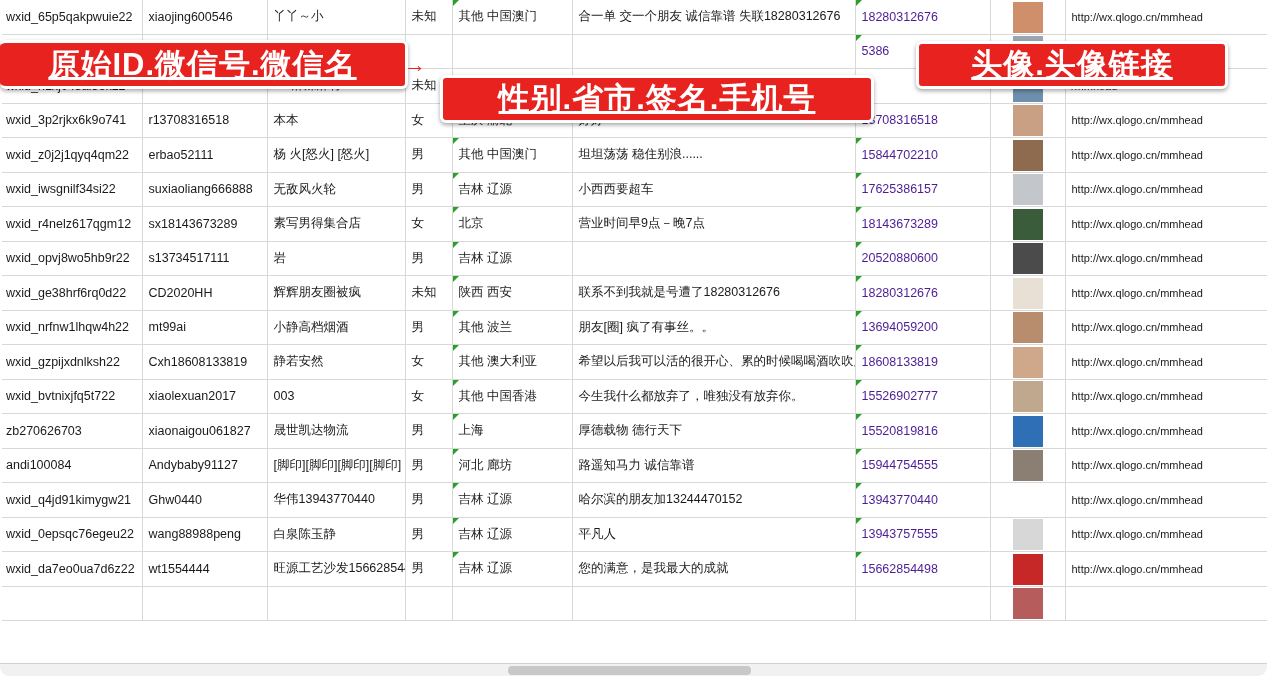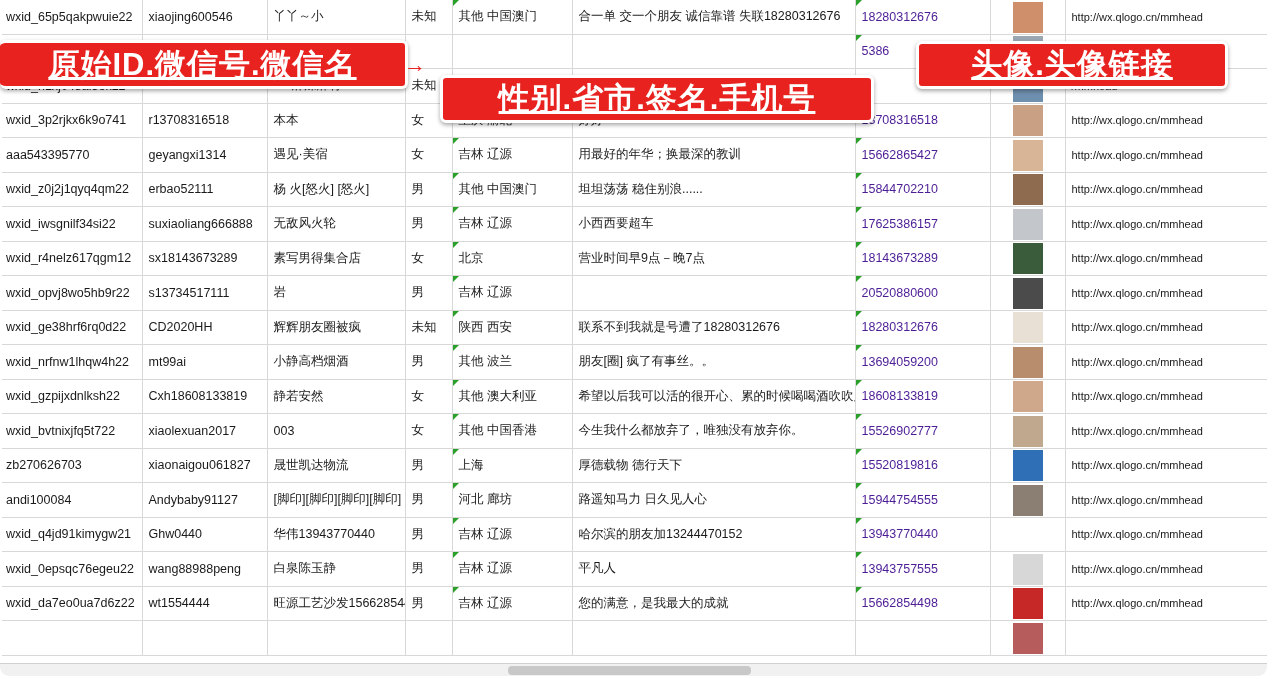--- a/index.html
+++ b/index.html
@@ -198,31 +198,20 @@
           <td class="wxid">r13708316518</td>
           <td class="name">本本</td>
           <td class="gender">女</td>
           <td class="region mark-tl">重庆 渝北</td>
           <td class="sign">好好</td>
           <td class="phone mark-tl">13708316518</td>
           <td class="avatar"><span class="thumb" style="background: rgb(201, 160, 132);"></span></td>
           <td class="url">http://wx.qlogo.cn/mmhead</td>
         </tr>
         <tr>
-          <td class="origid">aaa543395770</td>
-          <td class="wxid">geyangxi1314</td>
-          <td class="name">遇见·美宿</td>
-          <td class="gender">女</td>
-          <td class="region mark-tl">吉林 辽源</td>
-          <td class="sign">用最好的年华；换最深的教训</td>
-          <td class="phone mark-tl">15662865427</td>
-          <td class="avatar"><span class="thumb" style="background: rgb(216, 181, 150);"></span></td>
-          <td class="url">http://wx.qlogo.cn/mmhead</td>
-        </tr>
-        <tr>
           <td class="origid">wxid_z0j2j1qyq4qm22</td>
           <td class="wxid">erbao52111</td>
           <td class="name">杨 火[怒火] [怒火]</td>
           <td class="gender">男</td>
           <td class="region mark-tl">其他 中国澳门</td>
           <td class="sign">坦坦荡荡 稳住别浪......</td>
           <td class="phone mark-tl">15844702210</td>
           <td class="avatar"><span class="thumb" style="background: rgb(142, 107, 79);"></span></td>
           <td class="url">http://wx.qlogo.cn/mmhead</td>
         </tr>
@@ -313,21 +302,21 @@
           <td class="phone mark-tl">15520819816</td>
           <td class="avatar"><span class="thumb" style="background: rgb(47, 111, 181);"></span></td>
           <td class="url">http://wx.qlogo.cn/mmhead</td>
         </tr>
         <tr>
           <td class="origid">andi100084</td>
           <td class="wxid">Andybaby91127</td>
           <td class="name">[脚印][脚印][脚印][脚印]</td>
           <td class="gender">男</td>
           <td class="region mark-tl">河北 廊坊</td>
-          <td class="sign">路遥知马力 日久见人心</td>
+          <td class="sign">路遥知马力 诚信靠谱</td>
           <td class="phone mark-tl">15944754555</td>
           <td class="avatar"><span class="thumb" style="background: rgb(138, 127, 114);"></span></td>
           <td class="url">http://wx.qlogo.cn/mmhead</td>
         </tr>
         <tr>
           <td class="origid">wxid_q4jd91kimygw21</td>
           <td class="wxid">Ghw0440</td>
           <td class="name">华伟13943770440</td>
           <td class="gender">男</td>
           <td class="region mark-tl">吉林 辽源</td>

